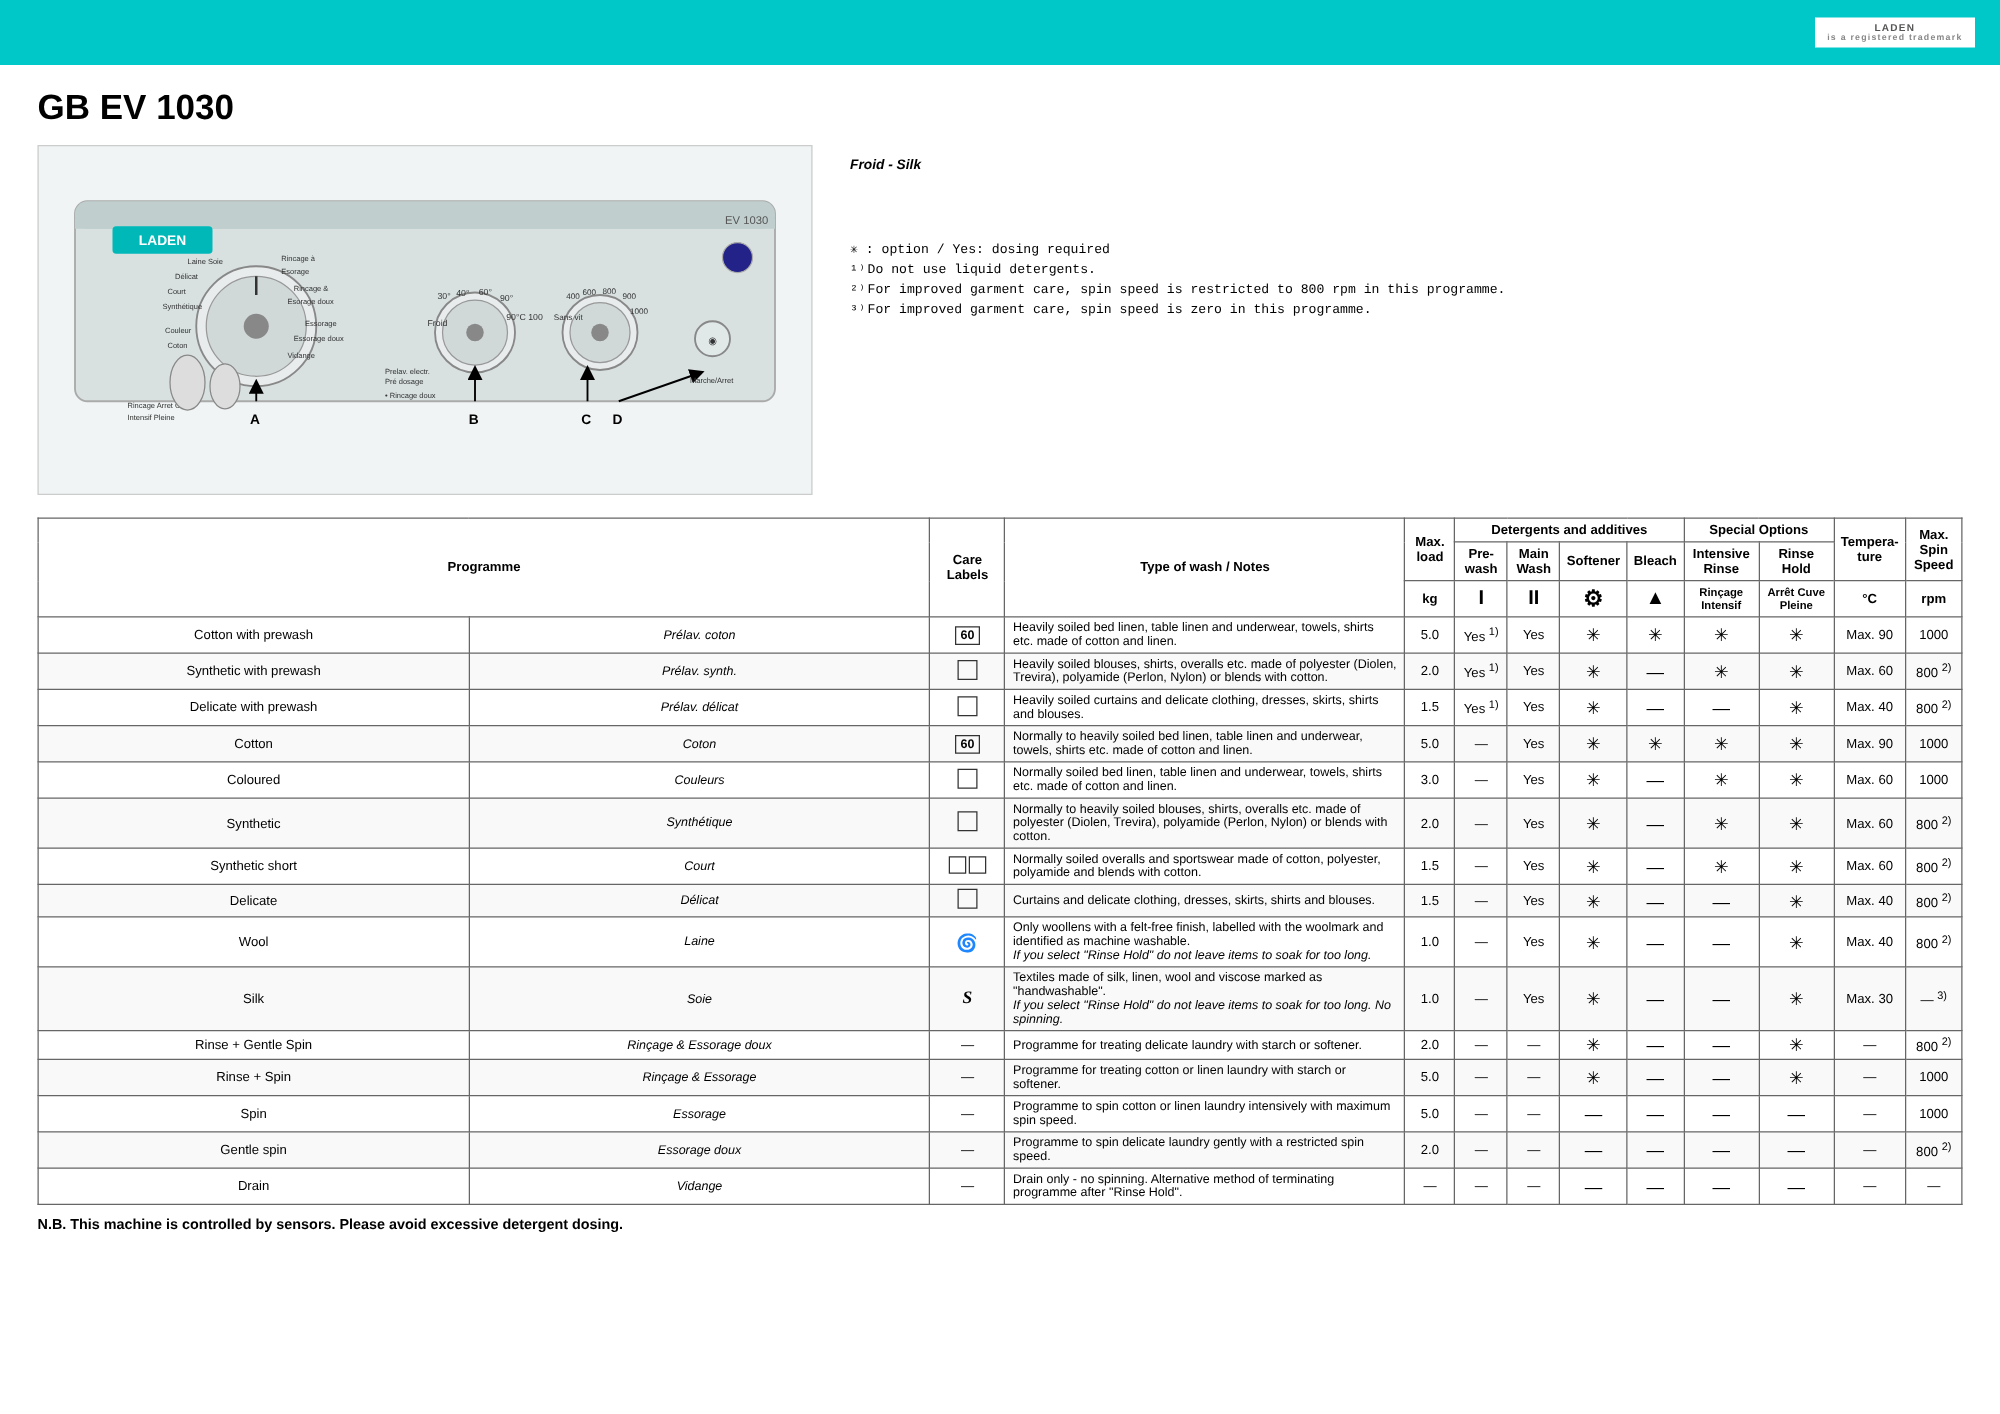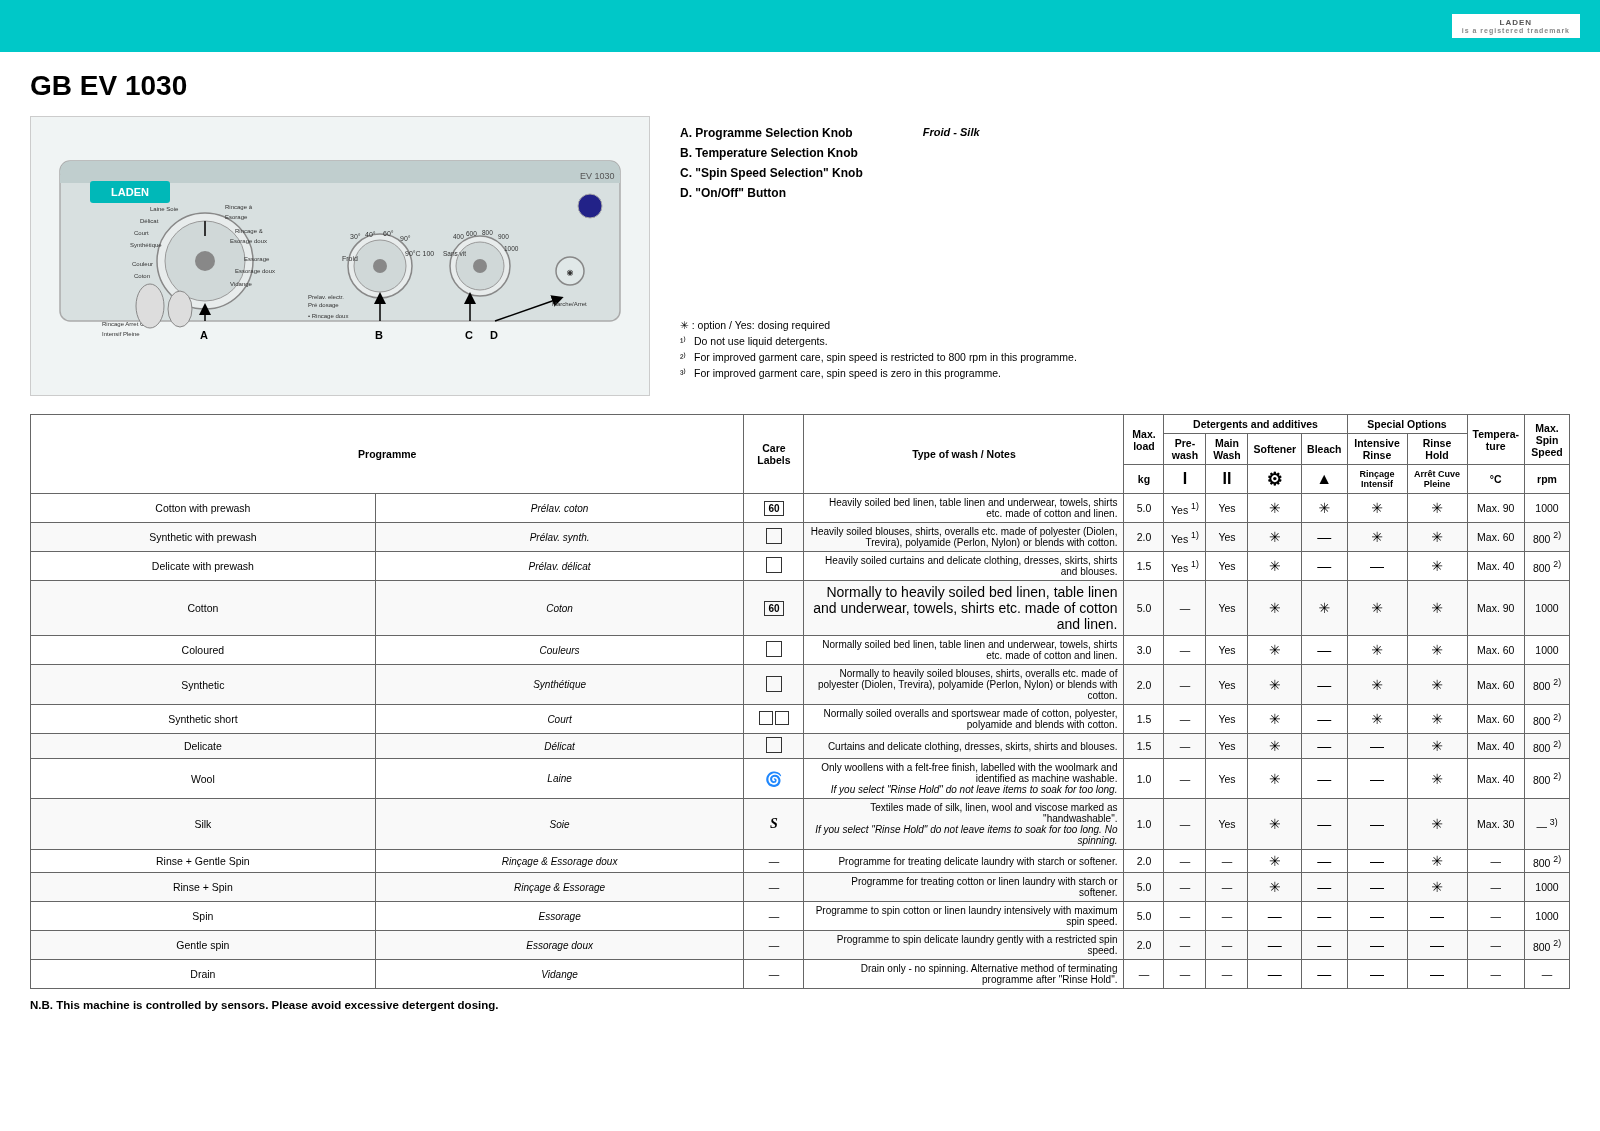--- a/index.html
+++ b/index.html
@@ -79,22 +79,23 @@
 
     .label-item {
       margin-bottom: 6px;
       font-size: 12px;
     }
     .label-item strong {
       font-weight: bold;
     }
 
     .footnotes-section {
-      margin-top: 113px;
+      margin-top: 55px;
       font-size: 10.5px;
+      font-family: Liberation Mono, monospace;
     }
     .footnotes-section .asterisk-line {
       margin-bottom: 4px;
     }
     .footnotes-section .fn-item {
       margin-bottom: 4px;
       padding-left: 14px;
       position: relative;
     }
     .fn-item .fn-num {
@@ -116,21 +117,21 @@
       text-align: center;
       vertical-align: middle;
     }
 
     .prog-table thead th {
       background: #fff;
       font-weight: bold;
     }
 
     .prog-table td.notes-col {
-      text-align: right;
+      text-align: left;
       padding: 3px 6px;
     }
 
     .prog-table td.prog-name {
       text-align: center;
       font-weight: normal;
     }
 
     .prog-table td.prog-french {
       text-align: center;
@@ -263,26 +264,20 @@
           </marker>
         </defs>
 
         <ellipse cx="100" cy="175" rx="14" ry="22" fill="#ddd" stroke="#888" stroke-width="1"></ellipse>
         <ellipse cx="130" cy="178" rx="12" ry="18" fill="#ddd" stroke="#888" stroke-width="1"></ellipse>
       </svg>
     </div>
 
     <div class="labels-section">
       <div style="display:flex; gap:60px;">
-        <div>
-          <div class="label-item"><strong>A. Programme Selection Knob</strong></div>
-          <div class="label-item"><strong>B. Temperature Selection Knob</strong></div>
-          <div class="label-item"><strong>C. "Spin Speed Selection" Knob</strong></div>
-          <div class="label-item"><strong>D. "On/Off" Button</strong></div>
-        </div>
         <div>
           <em><strong>Froid - Silk</strong></em>
         </div>
       </div>
 
       <div class="footnotes-section">
         <div class="asterisk-line">
           <span>✳ : option / Yes: dosing required</span>
         </div>
         <div class="fn-item">
@@ -383,21 +378,21 @@
           <td style="font-size: 14px;">—</td>
           <td style="font-size: 14px;">—</td>
           <td style="font-size: 14px;">✳</td>
           <td>Max. 40</td>
           <td>800 <sup>2)</sup></td>
         </tr>
         <tr>
           <td class="prog-name">Cotton</td>
           <td class="prog-french" style="font-style: italic; font-size: 10px;">Coton</td>
           <td><span style="display:inline-block;border:1.5px solid #333;padding:1px 3px;font-size:10px;font-weight:bold;">60</span></td>
-          <td class="notes-col" style="font-size: 14px;">Normally to heavily soiled bed linen, table linen and underwear, towels, shirts etc. made of cotton and linen.</td>
+          <td class="notes-col" style="font-size: 10px;">Normally to heavily soiled bed linen, table linen and underwear, towels, shirts etc. made of cotton and linen.</td>
           <td>5.0</td>
           <td>—</td>
           <td>Yes</td>
           <td style="font-size: 14px;">✳</td>
           <td style="font-size: 14px;">✳</td>
           <td style="font-size: 14px;">✳</td>
           <td style="font-size: 14px;">✳</td>
           <td>Max. 90</td>
           <td>1000</td>
         </tr>

